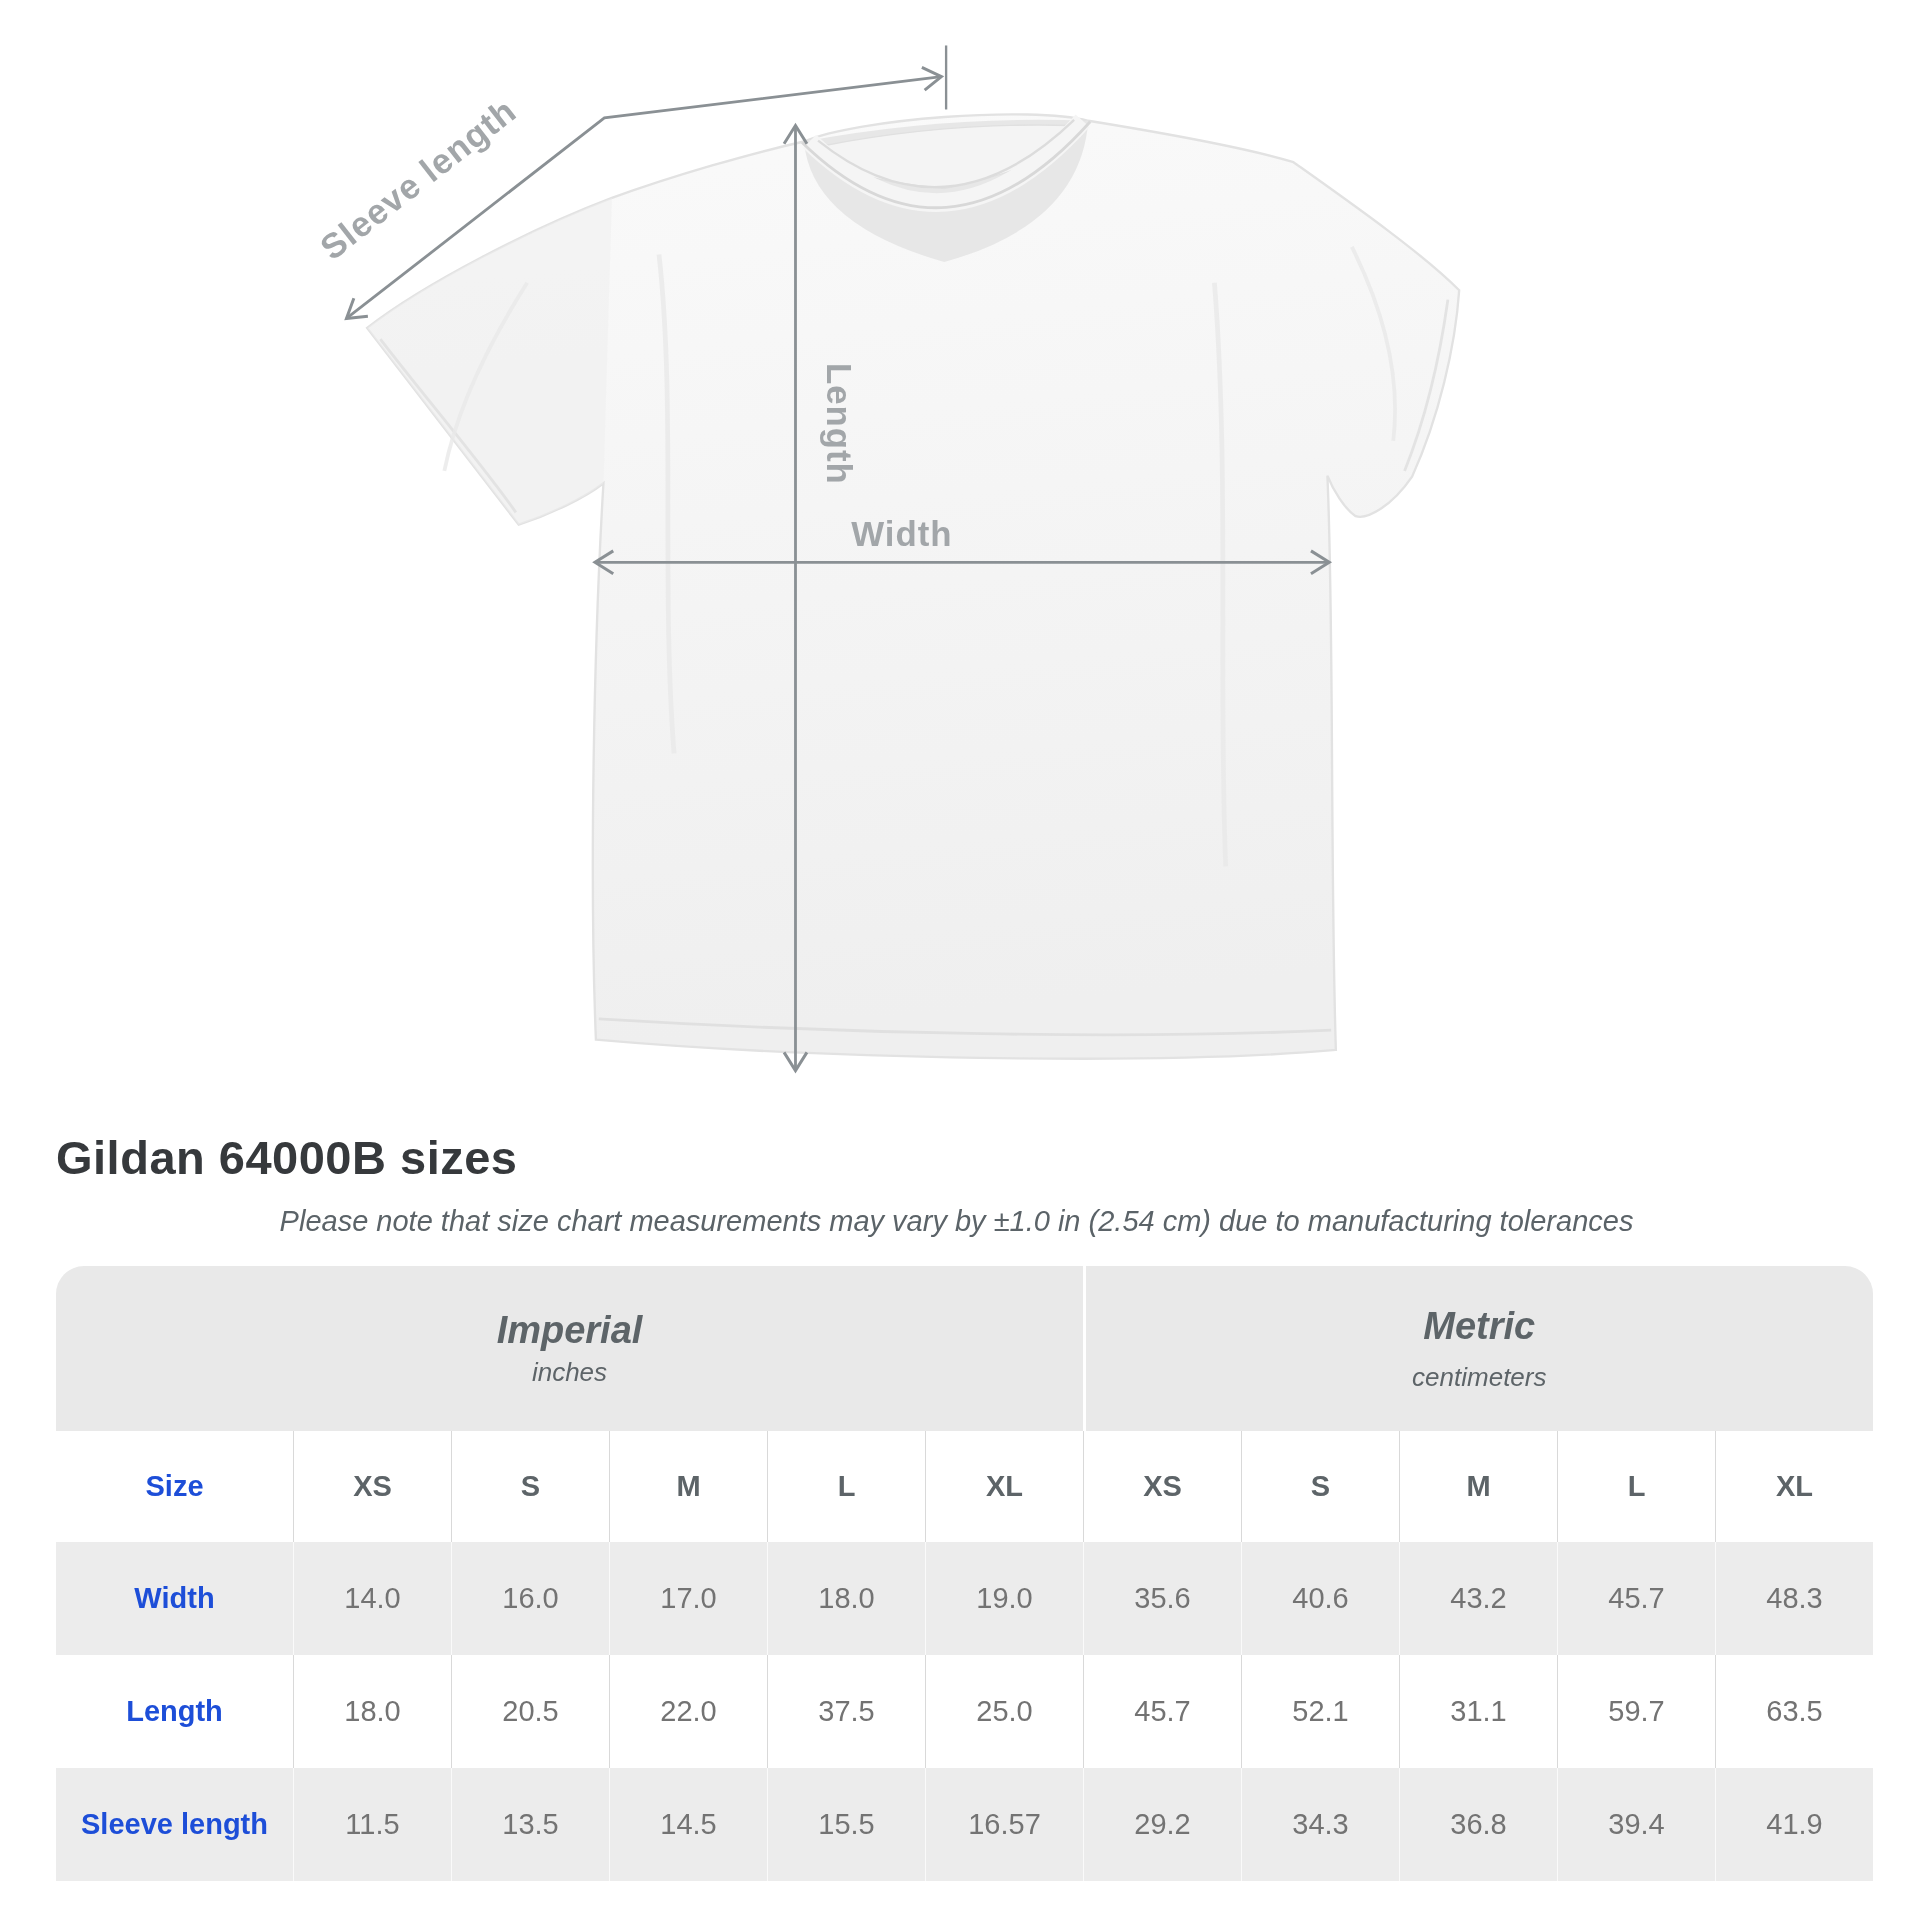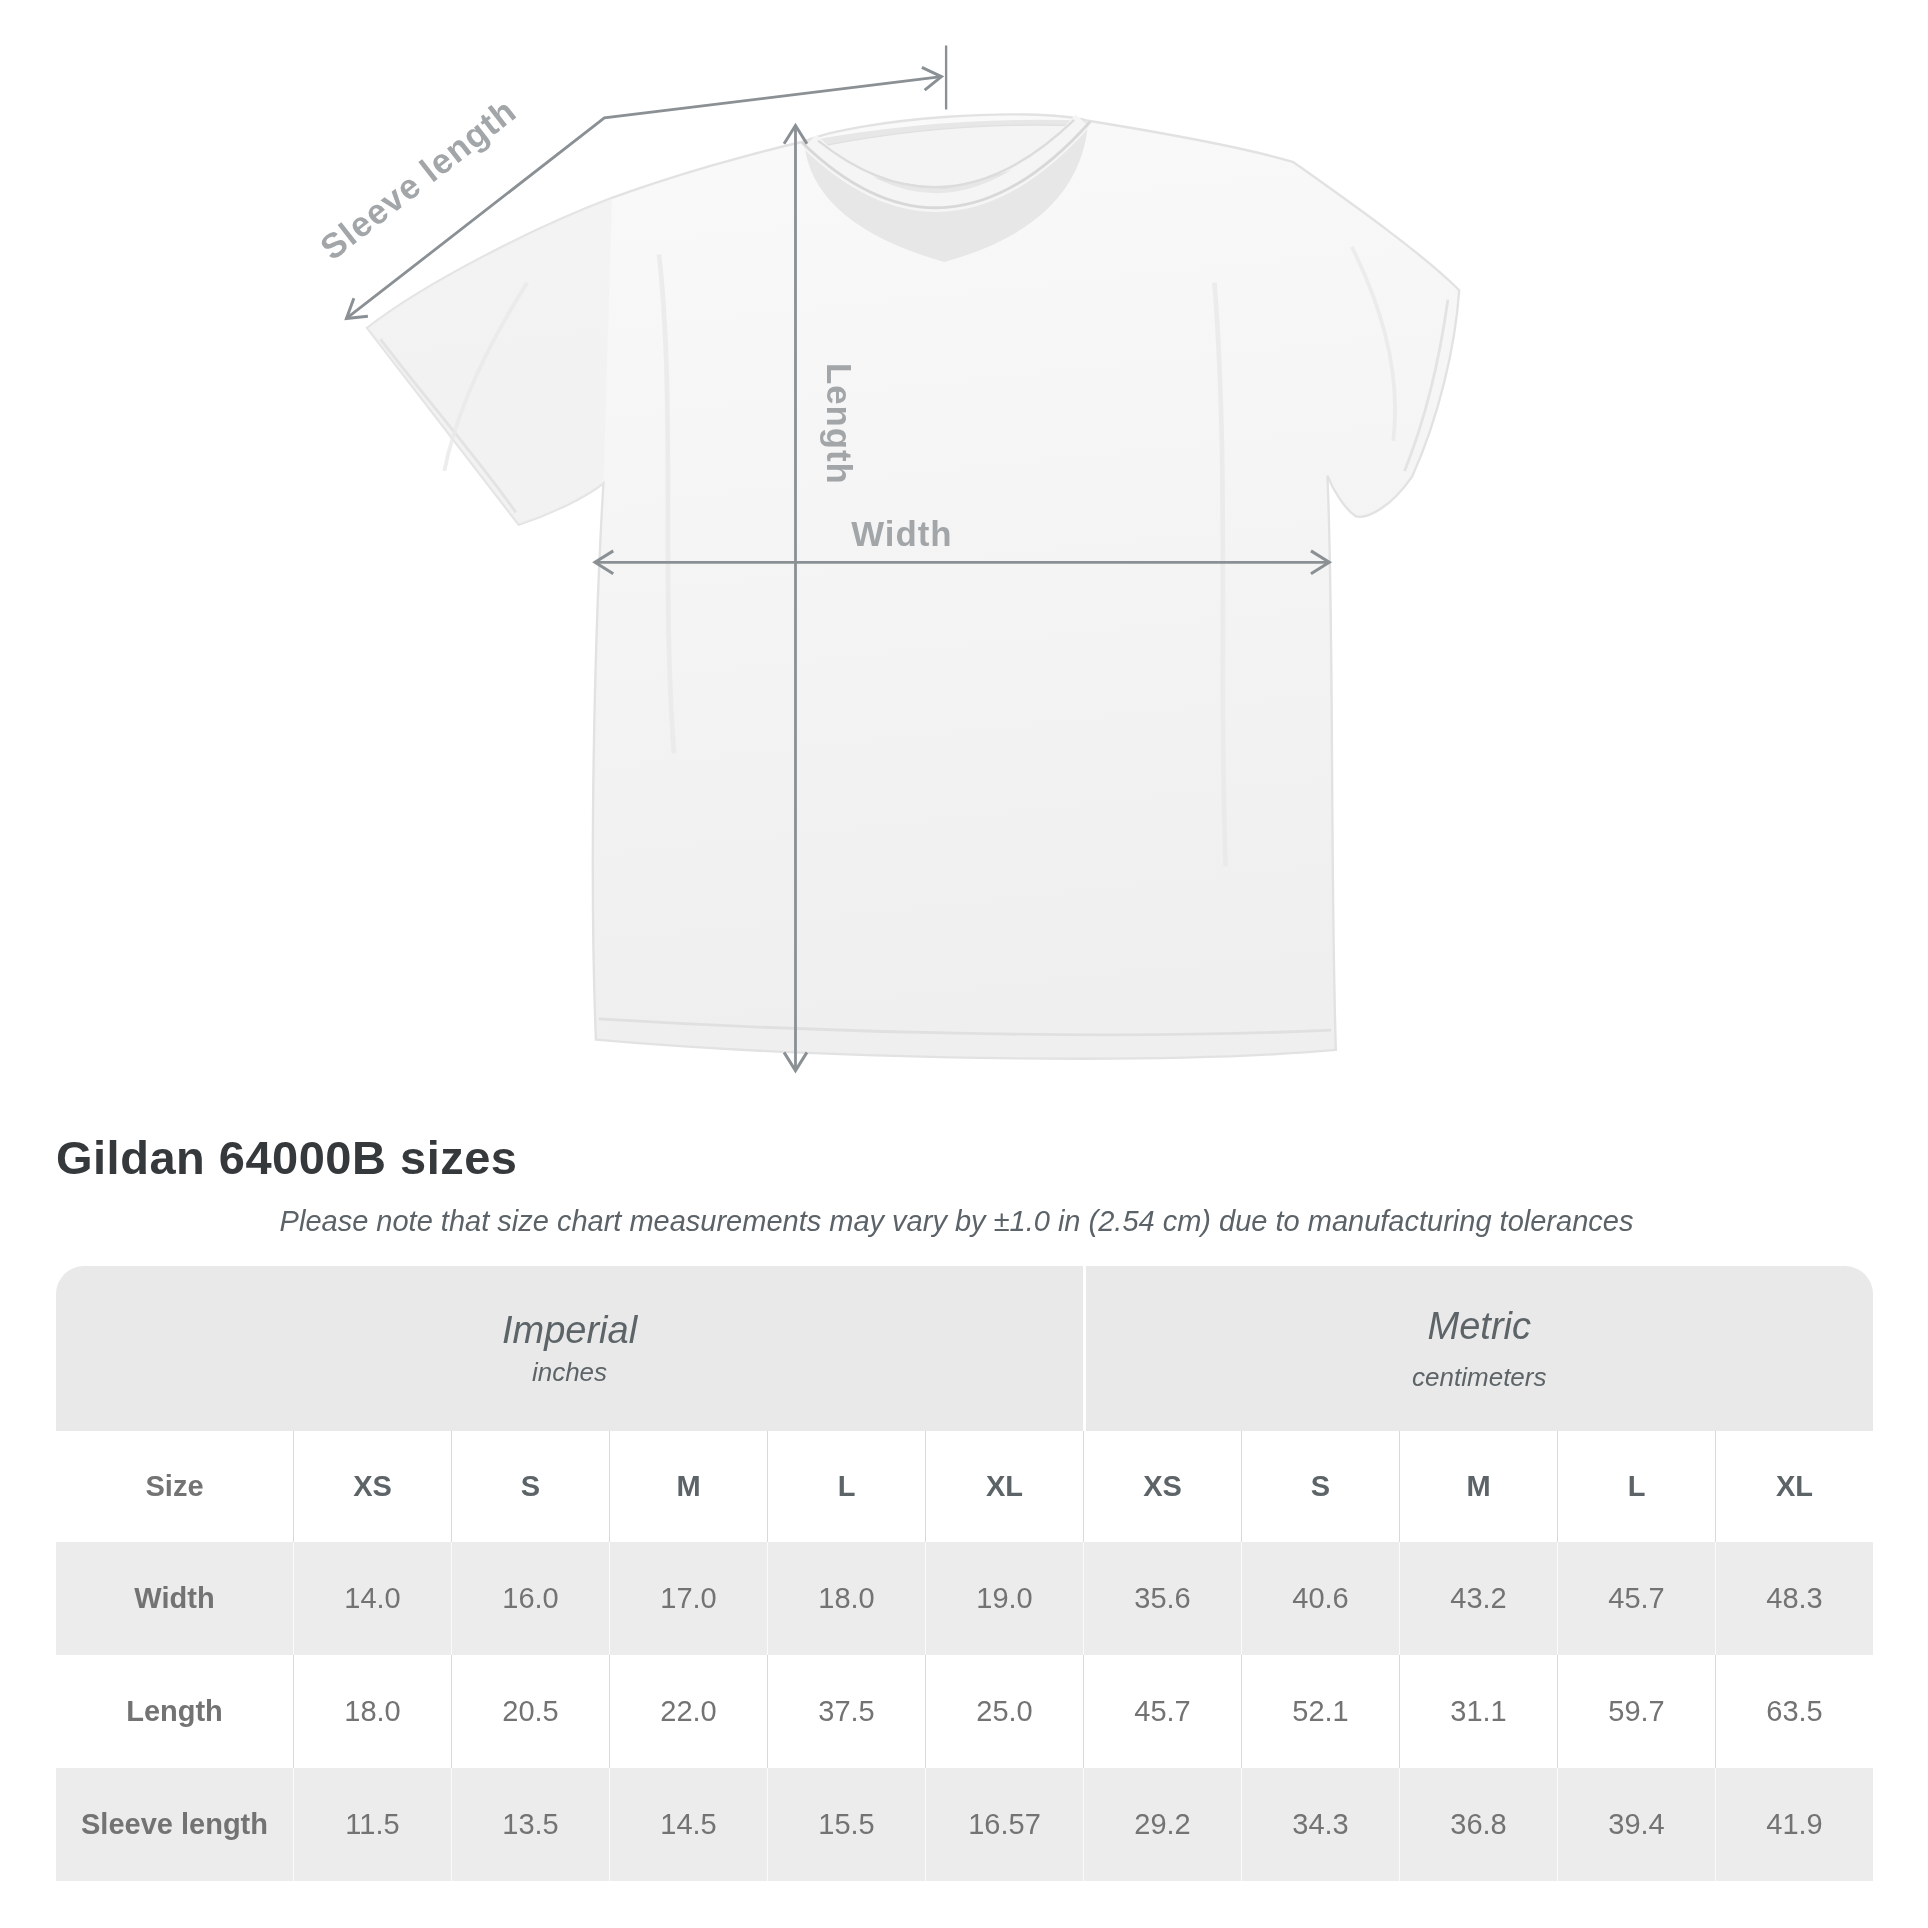--- a/index.html
+++ b/index.html
@@ -13,31 +13,31 @@
     font-size:47px;font-weight:bold;color:#36393c;letter-spacing:0.5px;}
   .note{position:absolute;top:1205px;left:48px;width:1817px;text-align:center;
     font-size:29px;font-style:italic;color:#5b6368;}
 
   .size-table{position:absolute;top:1266px;left:56px;width:1817px;color:#5d6468;}
   .grp-row{display:flex;height:165px;}
   .grp{background:#e9e9e9;display:flex;flex-direction:column;align-items:center;justify-content:center;gap:5.6px;}
   .grp-imperial{width:1027px;border-radius:28px 0 0 0;}
   .grp-gap{width:2.8px;background:#fff;}
   .grp-metric{width:787px;border-radius:0 28px 0 0;gap:14px;}
-  .grp-label{font-size:38px;font-weight:normal;font-style:italic;color:#5d6468;}
+  .grp-label{font-size:38px;font-weight:bold;font-style:italic;color:#5d6468;}
   .grp-unit{font-size:26px;font-style:italic;color:#5d6468;}
 
   .trow{display:grid;grid-template-columns:237px repeat(10,1fr);}
   .trow .cell{display:flex;align-items:center;justify-content:center;font-size:29px;}
   .row-head{height:111px;background:#fff;}
   .row-data{height:113px;}
   .row-gray{background:#ececec;}
   .row-white{background:#fff;}
   .row-head .cell{font-weight:bold;color:#5d6468;}
-  .cell.rowlabel{font-weight:bold;color:#737373;}
+  .cell.rowlabel{font-weight:bold;color:#1d4ed8;}
   .cell.num{color:#737373;}
   .row-white .cell + .cell{border-left:1.9px solid #d9d9d9;}
   .row-gray .cell + .cell{border-left:1.9px solid #fafafa;}
   .row-last .cell:first-child{border-radius:0 0 0 28px;}
   .row-last .cell:last-child{border-radius:0 0 28px 0;}
 </style>
 </head>
 <body>
 
 <div class="page">

